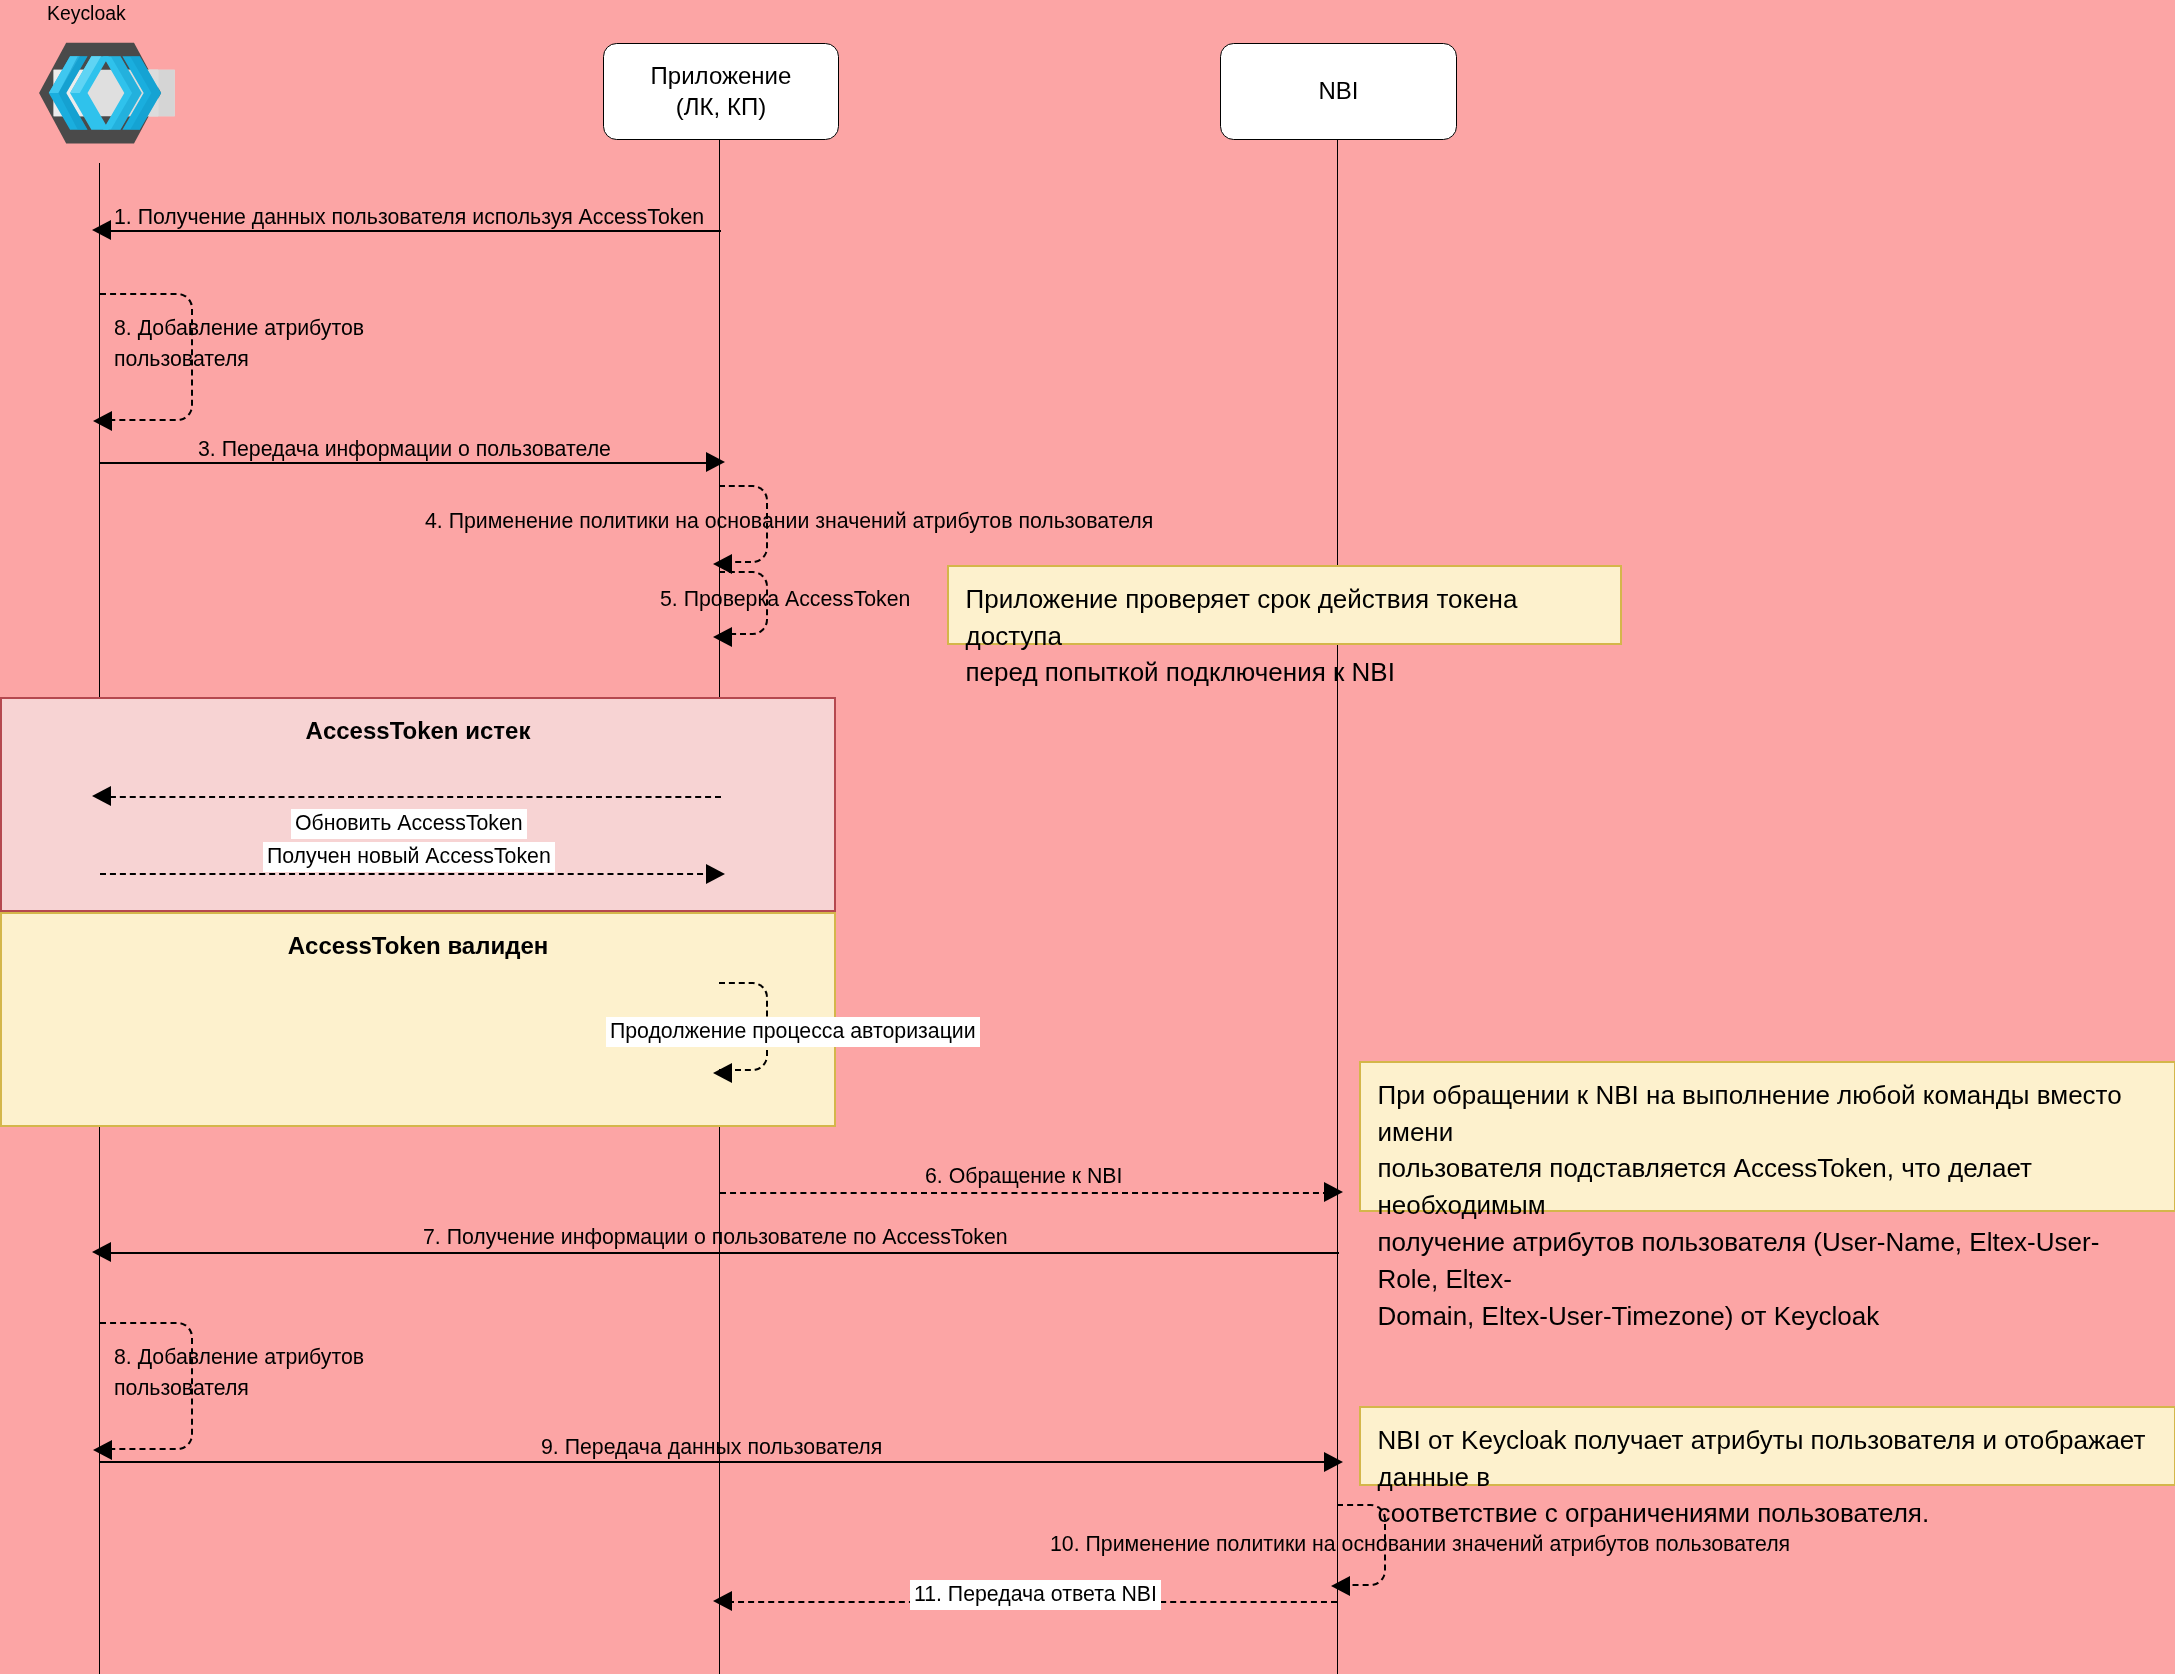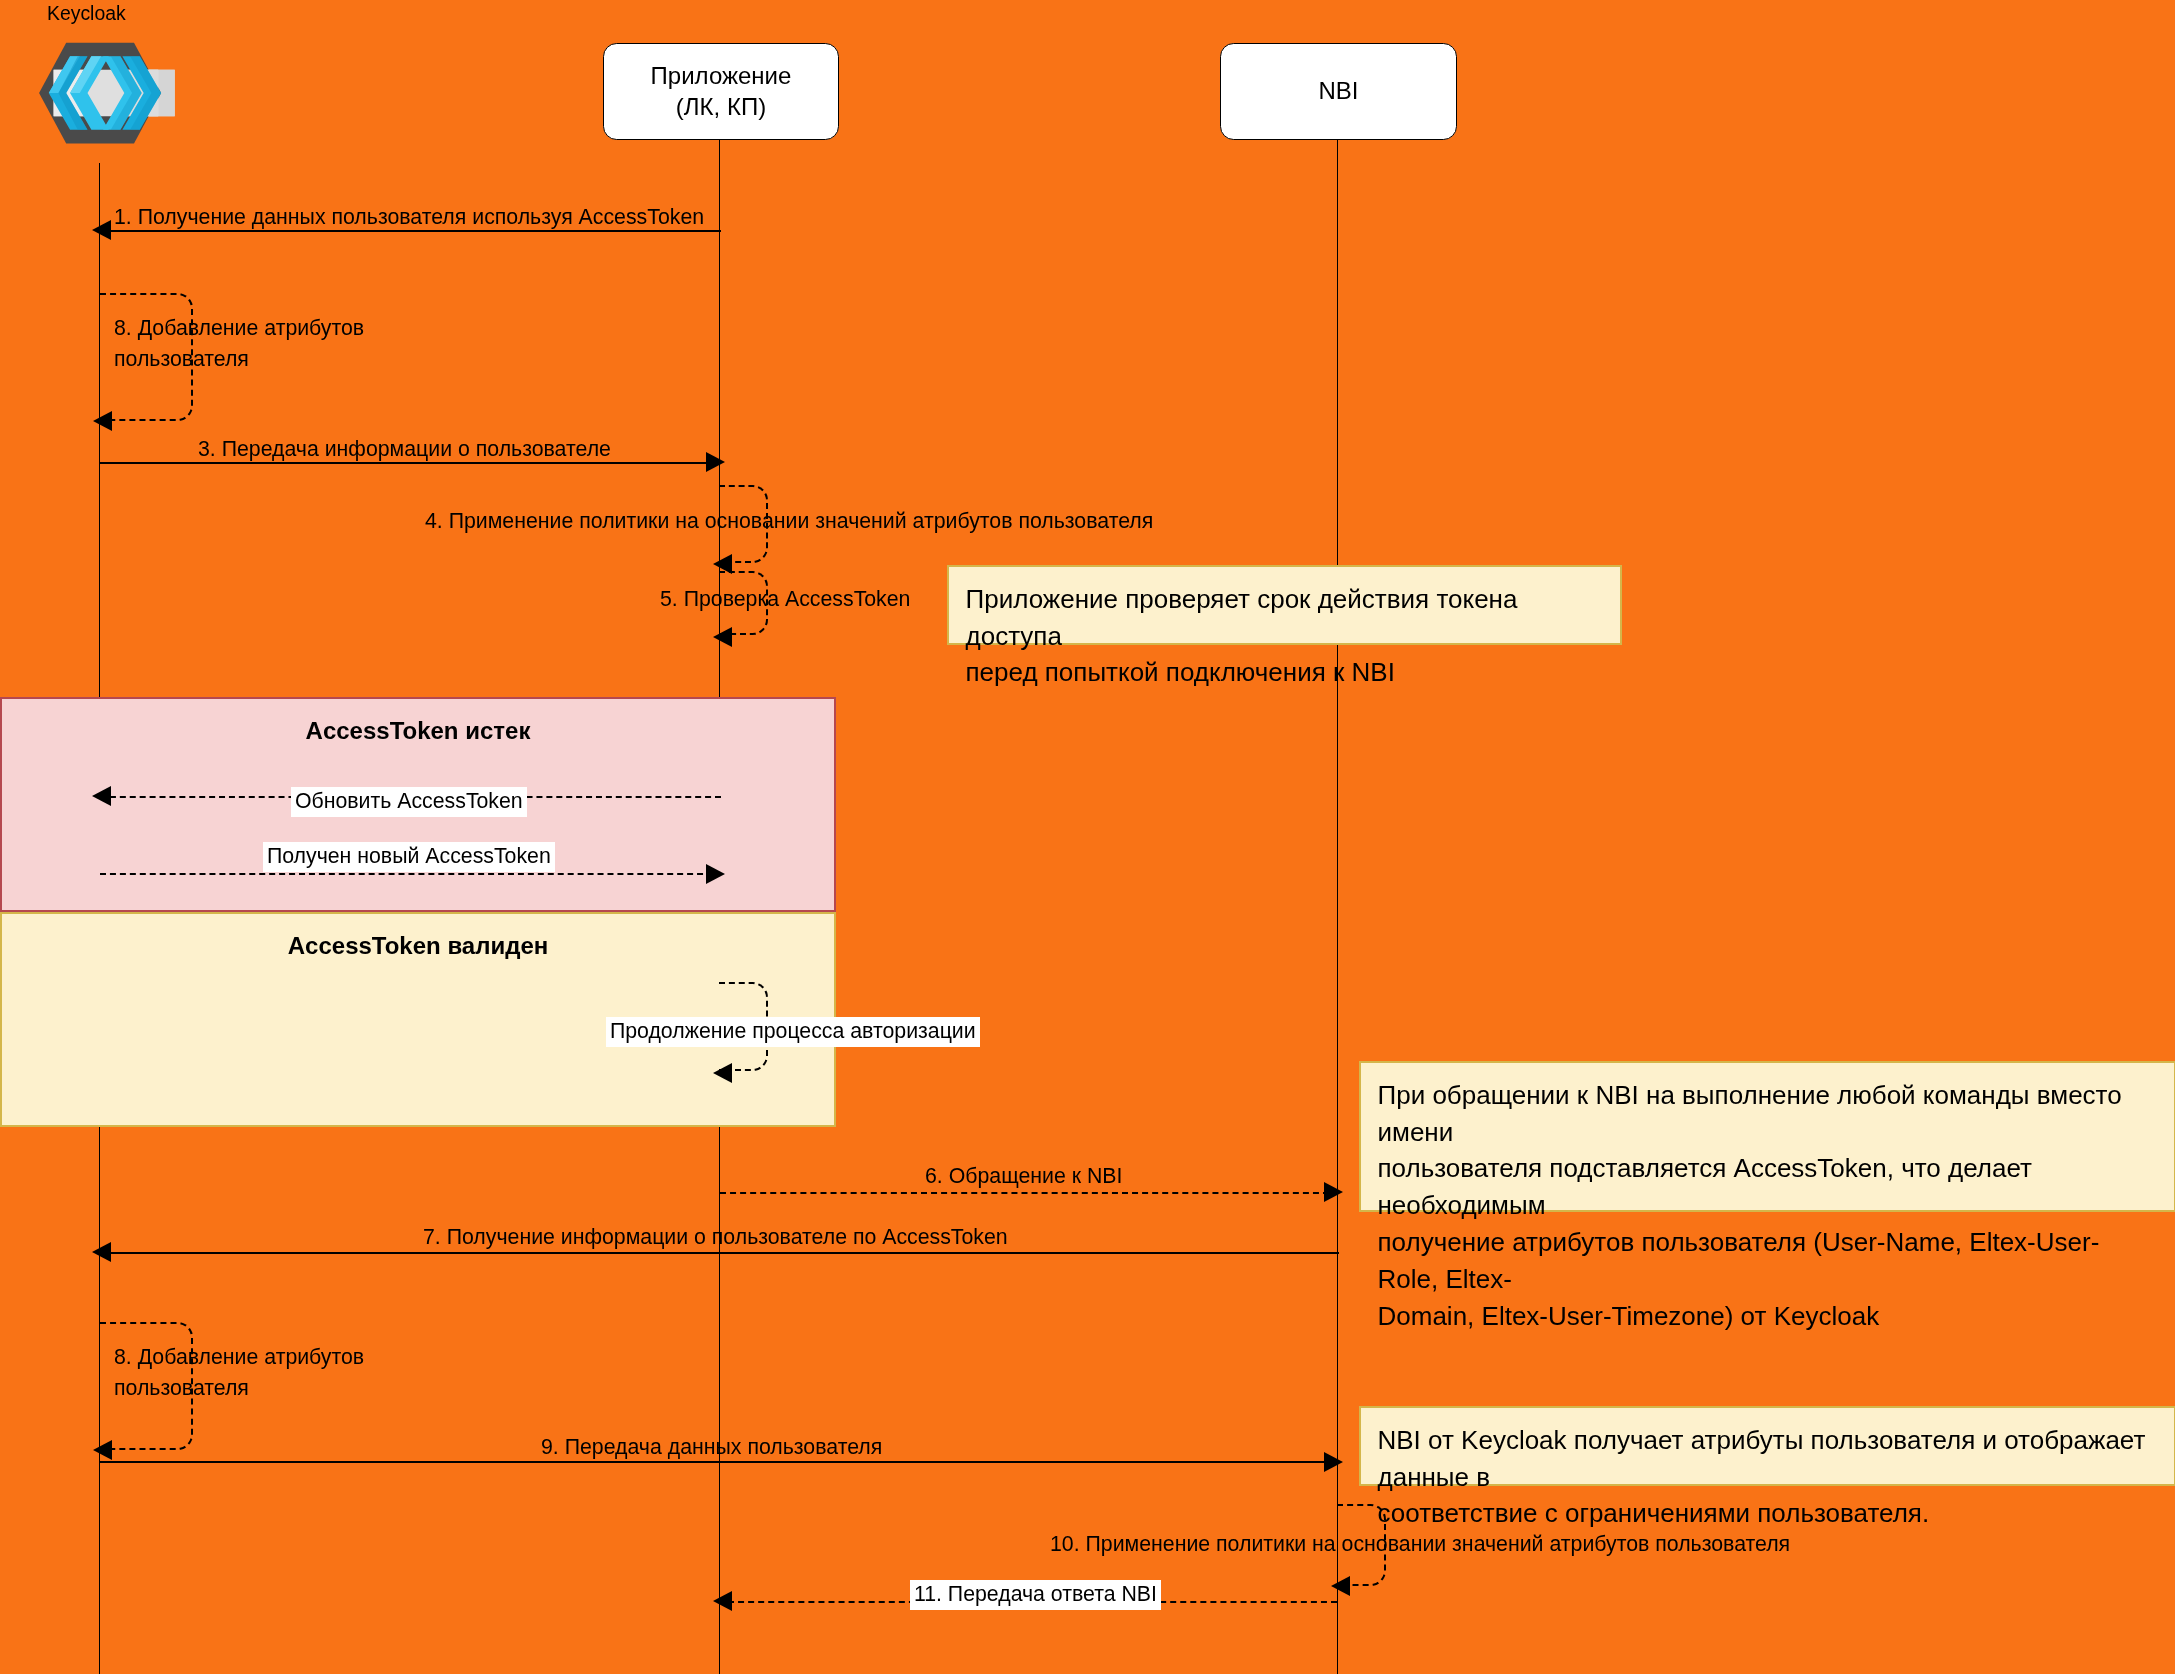--- a/index.html
+++ b/index.html
@@ -8,21 +8,21 @@
     background: #ffffff;
   }
   body {
     font-family: "Liberation Sans", sans-serif;
     color: #000000;
   }
   #canvas {
     position: relative;
     width: 2176px;
     height: 1675px;
-    background: #f97316;
+    background: #fca5a5;
     overflow: hidden;
   }
 
   
   .participant-label {
     position: absolute;
     font-size: 19.4px;
     color: #000;
     white-space: nowrap;
   }
@@ -186,21 +186,21 @@
   <div class="lifeline" style="left:99px; top:163px; height:1512px;"></div>
   <div class="lifeline" style="left:719px; top:140px; height:1535px;"></div>
   <div class="lifeline" style="left:1337px; top:140px; height:1535px;"></div>
 
   <div class="fragment expired" style="left:0px; top:697px; width:836px; height:215px;">
     <div class="fragment-title">AccessToken истек</div>
   </div>
 
   <div class="arrow-line dashed" style="left:100px; top:796px; width:621px;"></div>
   <div class="arrowhead left" style="left:92px; top:786px;"></div>
-  <div class="msg-label boxed" style="left:291px; top:787px;">Обновить AccessToken</div>
+  <div class="msg-label boxed" style="left:291px; top:809px;">Обновить AccessToken</div>
 
   <div class="arrow-line dashed" style="left:100px; top:873px; width:613px;"></div>
   <div class="arrowhead right" style="left:706px; top:864px;"></div>
   <div class="msg-label boxed" style="left:263px; top:842px;">Получен новый AccessToken</div>
 
   <div class="fragment valid" style="left:0px; top:912px; width:836px; height:215px;">
     <div class="fragment-title">AccessToken валиден</div>
   </div>
 
   <div class="selfloop" style="left:719px; top:982px; width:49px; height:89px;"></div>

